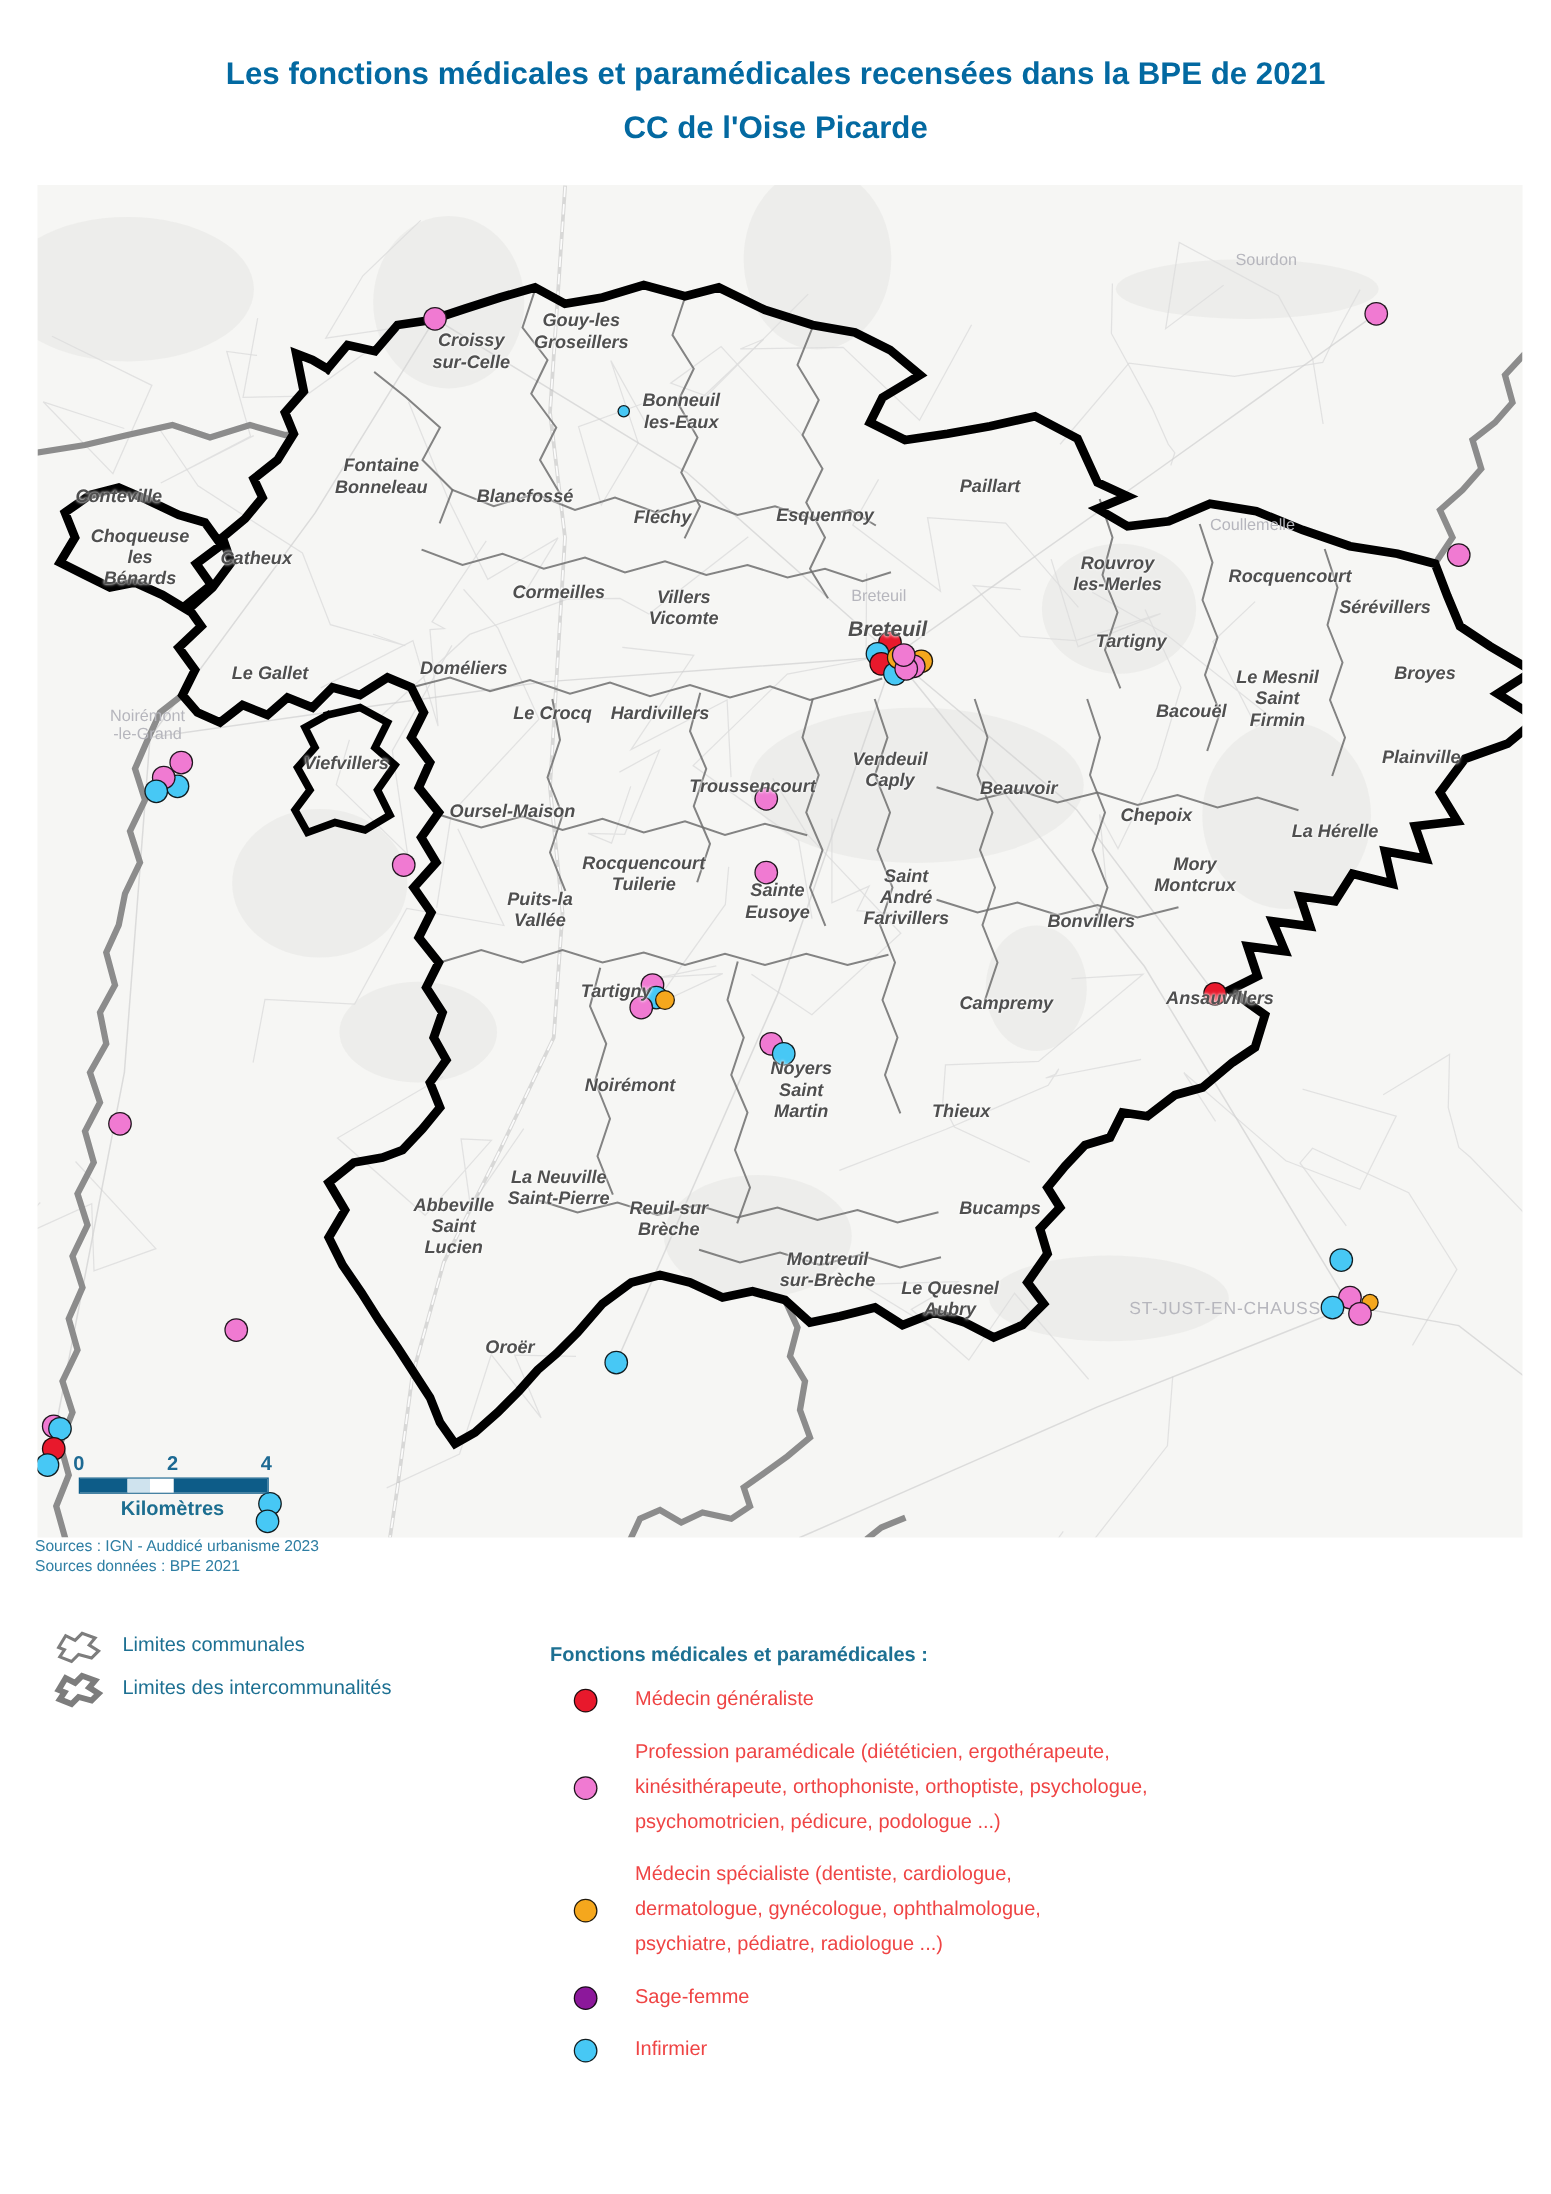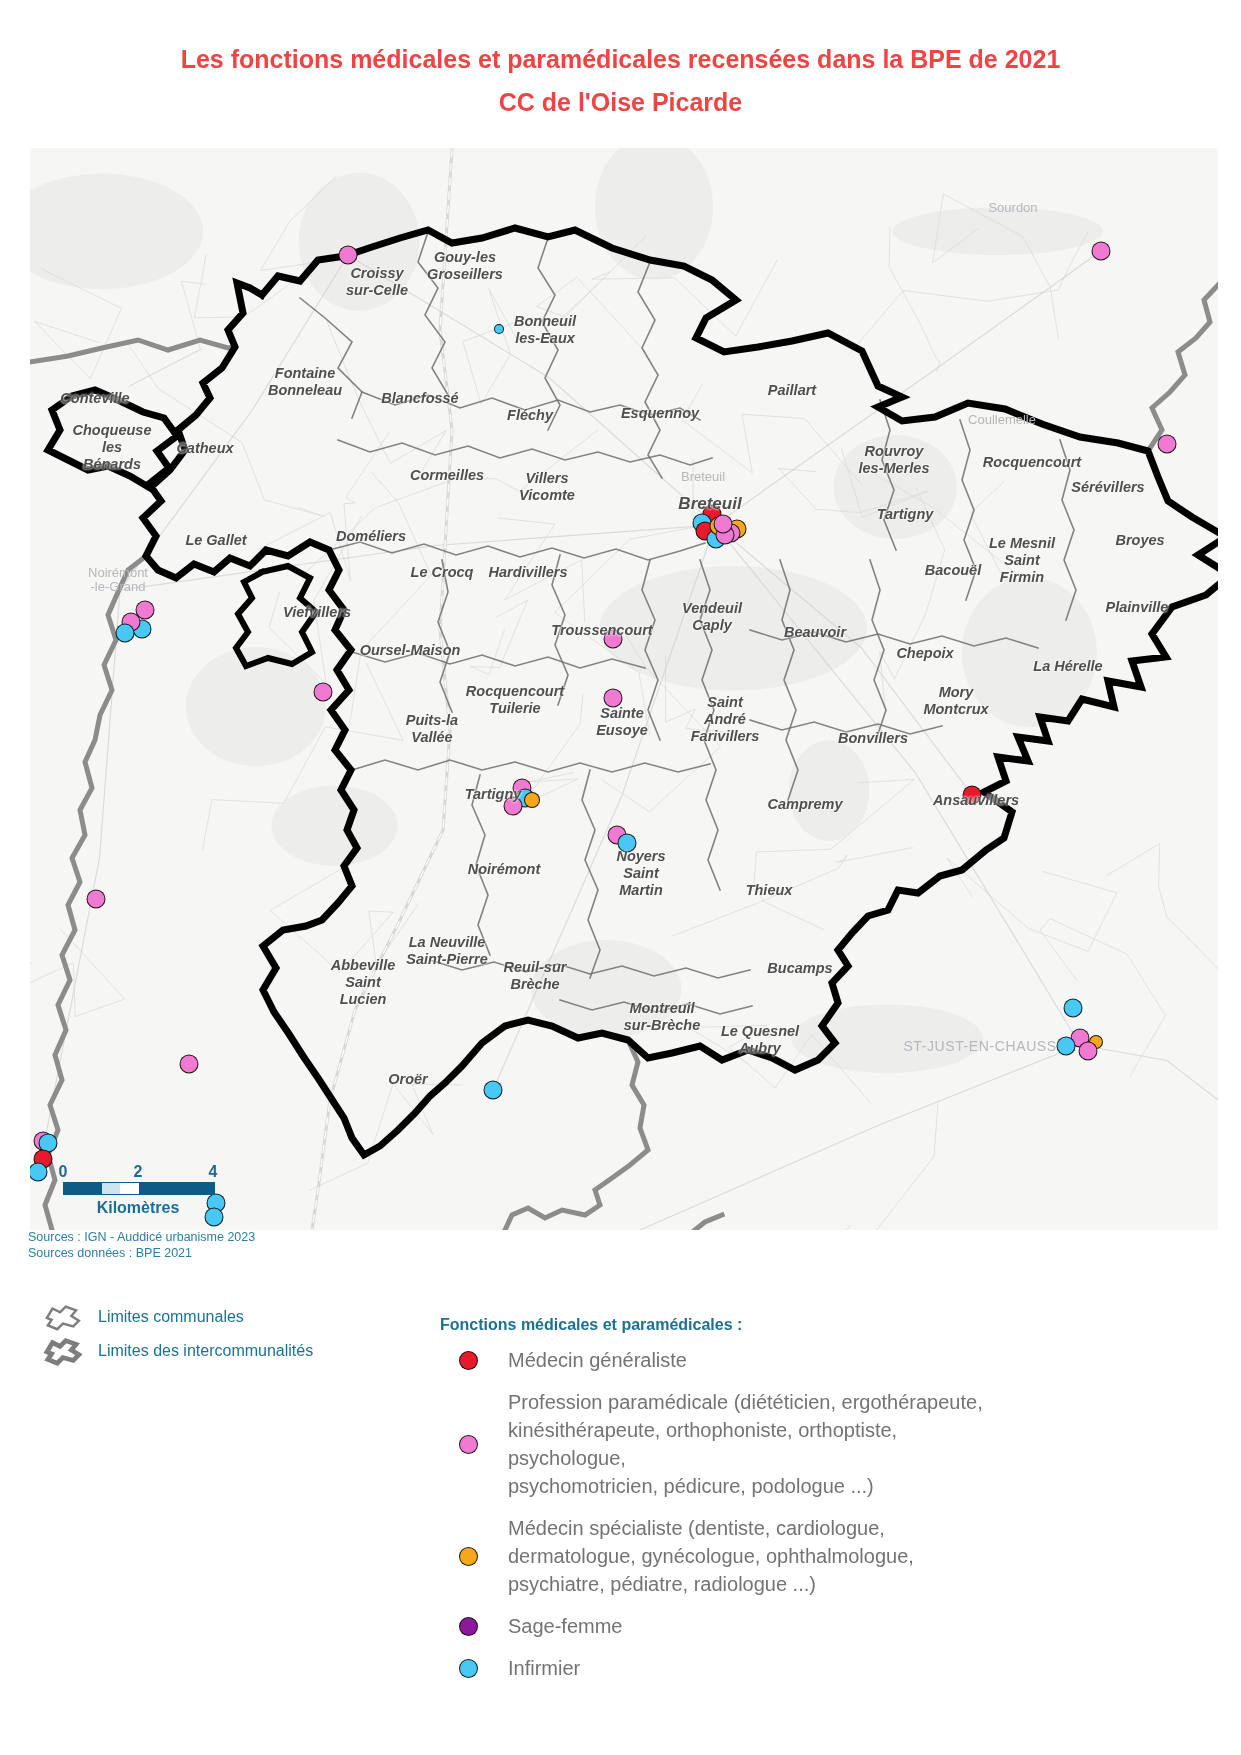--- a/index.html
+++ b/index.html
@@ -1,19 +1,19 @@
 <!DOCTYPE html>
 <html><head>
 <meta charset="utf-8">
 <style>
   html,body{margin:0;padding:0;background:#ffffff;}
   .page{position:relative;width:1241px;height:1755px;background:#ffffff;overflow:hidden;
         font-family:"Liberation Sans", sans-serif;}
   .title-wrap{position:absolute;left:0;top:38px;width:1241px;text-align:center;}
-  .title-line{font-weight:bold;font-size:25px;color:#ef4444;line-height:43px;}
+  .title-line{font-weight:bold;font-size:25px;color:#0369a1;line-height:43px;}
   .map-frame{position:absolute;left:30px;top:148px;width:1188px;height:1082px;
              background:#f6f6f4;overflow:hidden;}
   .map-svg{position:absolute;left:0;top:0;}
   .commune-label{position:absolute;transform:translate(-50%,-50%);text-align:center;
       font-size:14.5px;font-weight:bold;font-style:italic;color:#4f4f4f;line-height:17px;
       white-space:pre-line;text-shadow:0 0 3px rgba(255,255,255,.9), 0 0 2px rgba(255,255,255,.9);z-index:30;}
   .commune-label.big{font-size:17px;line-height:19px;}
   .ghost-label{position:absolute;transform:translate(-50%,-50%);text-align:center;
       font-size:13px;color:#b6b6bd;line-height:14px;white-space:pre-line;z-index:5;}
   .ghost-label.caps{font-size:14px;letter-spacing:.6px;}
@@ -30,21 +30,21 @@
   .sources{position:absolute;left:28px;z-index:40;font-size:12.5px;color:#2e7ea3;line-height:16px;}
   .legend-left{position:absolute;left:36px;top:1300px;z-index:40;}
   .legend-bound-item{position:relative;height:34px;display:flex;align-items:center;}
   .legend-bound-icon{width:50px;height:32px;flex:0 0 50px;margin-right:12px;}
   .legend-bound-label{font-size:16px;color:#1d7092;}
   .legend-right{position:absolute;left:440px;top:1316px;z-index:40;width:560px;}
   .legend-func-title{font-size:16px;font-weight:bold;color:#1d7092;margin-bottom:12px;}
   .legend-func-item{position:relative;display:flex;align-items:center;margin-bottom:14px;}
   .legend-func-dot{flex:0 0 19px;width:19px;height:19px;border-radius:50%;
       border:1.4px solid rgba(10,10,10,.9);margin-left:19px;margin-right:30px;box-sizing:border-box;}
-  .legend-func-label{font-size:20px;color:#737373;line-height:28px;white-space:pre-line;}
+  .legend-func-label{font-size:16px;color:#ef4444;line-height:28px;white-space:pre-line;}
 </style>
 </head>
 <body>
 
 <div class="page">
 
   <div class="title-wrap">
     <div class="title-line">Les fonctions médicales et paramédicales recensées dans la BPE de 2021</div>
     <div class="title-line">CC de l'Oise Picarde</div>
   </div>
@@ -221,21 +221,21 @@
         <div class="commune-label" style="left: 1002px; top: 314px;">Rocquencourt</div>
         <div class="commune-label" style="left: 1078px; top: 339px;">Sérévillers</div>
         <div class="commune-label" style="left: 1110px; top: 392px;">Broyes</div>
         <div class="commune-label" style="left: 875px; top: 366px;">Tartigny</div>
         <div class="commune-label" style="left: 992px; top: 412px;">Le Mesnil
 Saint
 Firmin</div>
         <div class="commune-label" style="left: 923px; top: 422px;">Bacouël</div>
         <div class="commune-label" style="left: 1107px; top: 459px;">Plainville</div>
         <div class="commune-label" style="left: 186px; top: 392px;">Le Gallet</div>
-        <div class="commune-label" style="left: 247px; top: 464px; margin-left: 40px;">Viefvillers</div>
+        <div class="commune-label" style="left: 247px; top: 464px;">Viefvillers</div>
         <div class="commune-label" style="left: 341px; top: 388px;">Doméliers</div>
         <div class="commune-label" style="left: 412px; top: 424px;">Le Crocq</div>
         <div class="commune-label" style="left: 498px; top: 424px;">Hardivillers</div>
         <div class="commune-label" style="left: 682px; top: 469px;">Vendeuil
 Caply</div>
         <div class="commune-label" style="left: 380px; top: 502px;">Oursel-Maison</div>
         <div class="commune-label" style="left: 572px; top: 482px;">Troussencourt</div>
         <div class="commune-label" style="left: 485px; top: 552px;">Rocquencourt
 Tuilerie</div>
         <div class="commune-label" style="left: 402px; top: 581px;">Puits-la

